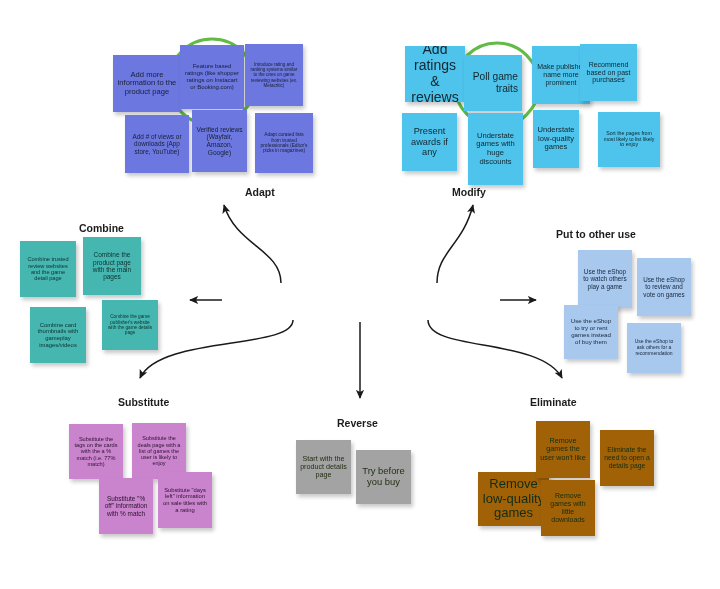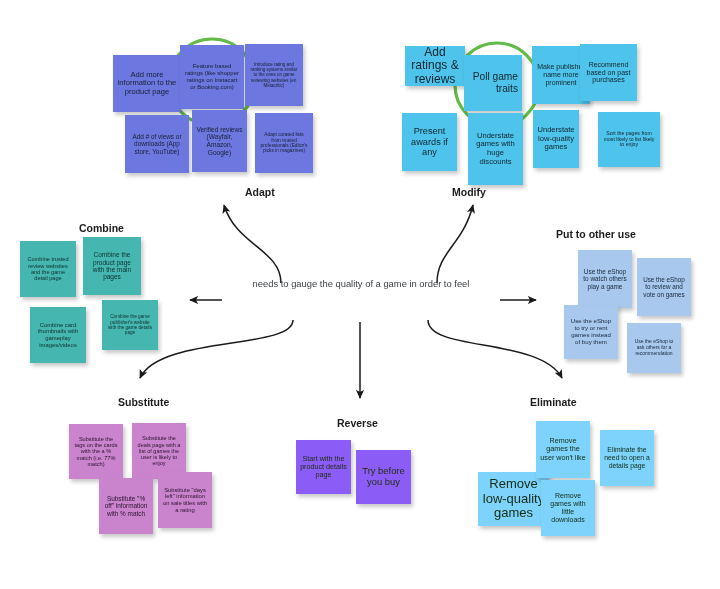--- a/index.html
+++ b/index.html
@@ -32,22 +32,22 @@
     box-shadow: 2px 3px 4px rgba(0,0,0,0.22);
     overflow: hidden;
     word-wrap: break-word;
   }
   .note span { display: block; width: 100%; }
   .c-adapt   { background: #6c78e0; color: #181f33; justify-content: flex-end; }
   .c-modify  { background: #4ec3ec; color: #13262e; }
   .c-combine { background: #45b7b0; color: #10302e; }
   .c-other   { background: #a8c8ee; color: #17283c; }
   .c-subst   { background: #ca84cd; color: #2d1330; }
-  .c-rev     { background: #8b5cf6; color: #1f2c10; }
-  .c-elim    { background: #7dd3fc; color: #132c12; }
+  .c-rev     { background: #a3a3a3; color: #1f2c10; }
+  .c-elim    { background: #a16207; color: #132c12; }
 
   
   .section-label {
     position: absolute;
     font-weight: bold;
     font-size: 10.5px;
     color: #1c1c1c;
     white-space: nowrap;
   }
   
@@ -104,21 +104,21 @@
       <div class="note c-adapt" style="left: 125px; top: 115px; width: 64px; height: 58px; font-size: 6.4px;">
         <span>Add # of views or downloads (App store, YouTube)</span>
       </div>
       <div class="note c-adapt" style="left: 192px; top: 110px; width: 55px; height: 62px; font-size: 6.6px;">
         <span>Verified reviews (Wayfair, Amazon, Google)</span>
       </div>
       <div class="note c-adapt" style="left: 255px; top: 113px; width: 58px; height: 60px; font-size: 4.8px;">
         <span>Adapt curated lists from trusted professionals (Editor's picks in magazines)</span>
       </div>
       <div class="section-label" style="left: 452px; top: 186px;">Modify</div>
-      <div class="note c-modify" style="left: 405px; top: 46px; width: 60px; height: 40px; font-size: 12px;">
+      <div class="note c-modify" style="left: 405px; top: 46px; width: 60px; height: 56px; font-size: 14px;">
         <span>Add ratings &amp; reviews</span>
       </div>
       <div class="note c-modify" style="left: 464px; top: 55px; width: 58px; height: 56px; font-size: 10.2px; text-align: right;">
         <span>Poll game traits</span>
       </div>
       <div class="note c-modify" style="left: 532px; top: 46px; width: 58px; height: 58px; font-size: 7px;">
         <span>Make publisher name more prominent</span>
       </div>
       <div class="note c-modify" style="left: 580px; top: 44px; width: 57px; height: 57px; font-size: 7px;">
         <span>Recommend based on past purchases</span>
@@ -190,16 +190,15 @@
       </div>
       <div class="note c-elim" style="left: 600px; top: 430px; width: 54px; height: 56px; font-size: 6.8px;">
         <span>Eliminate the need to open a details page</span>
       </div>
       <div class="note c-elim" style="left: 541px; top: 480px; width: 54px; height: 56px; font-size: 7px;">
         <span>Remove games with little downloads</span>
       </div>
     </div>
 
   <div id="problem-statement">
-    <span>needs to gauge the quality of a game in order to feel</span>
   </div>
 
 </div>
 
 </body></html>

